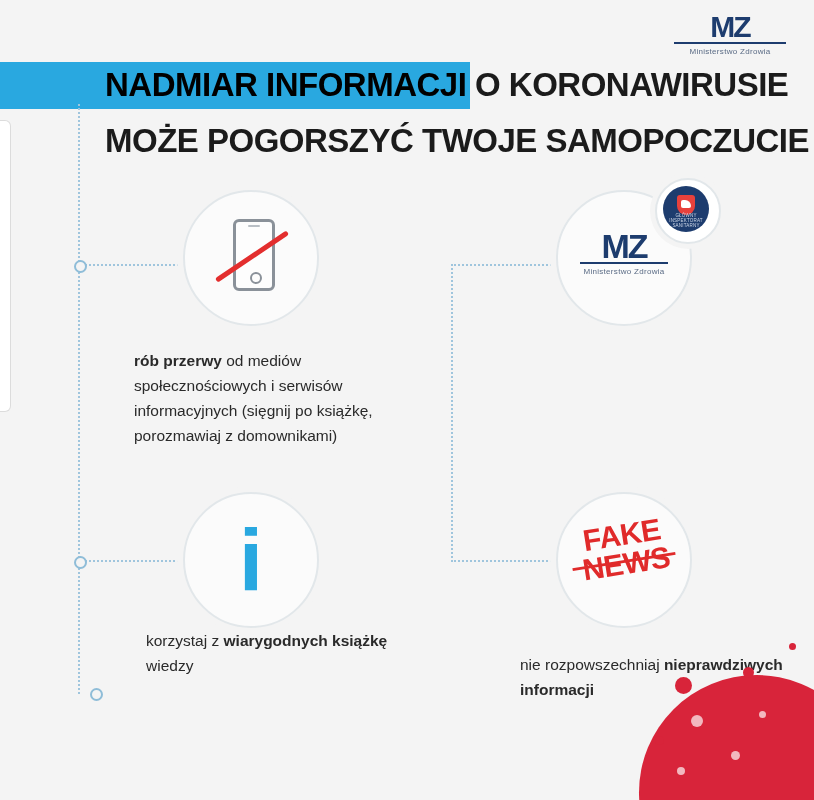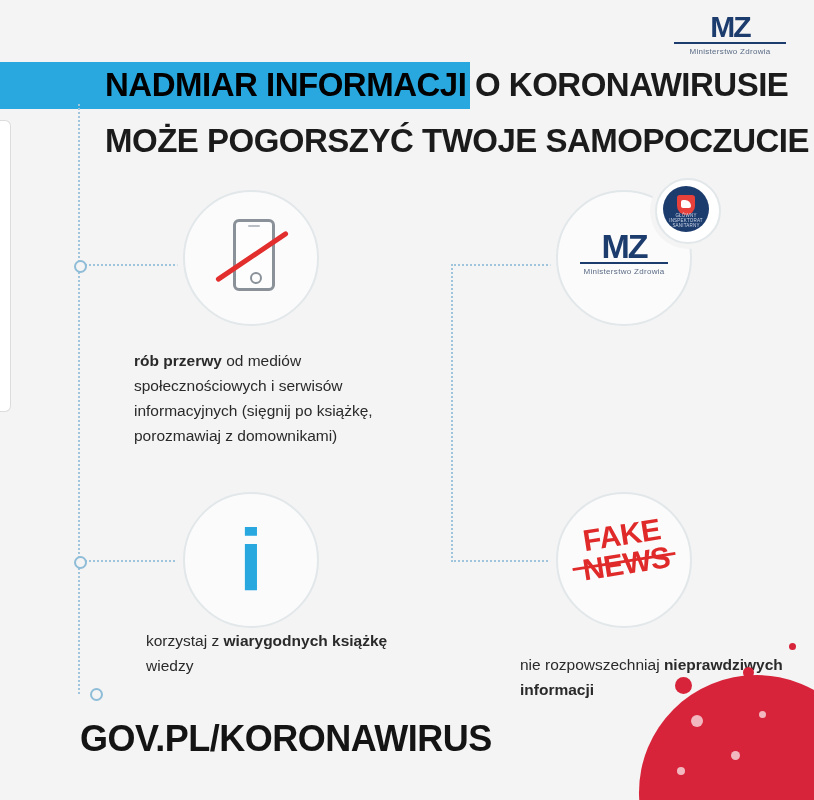--- a/index.html
+++ b/index.html
@@ -357,21 +357,20 @@
       <span class="fl1">FAKE</span>
       <span class="fl2">NEWS</span>
     </div>
     <div class="fake-strike"></div>
   </div>
 
   <div class="caption cap-phone"><b>rób przerwy</b> od mediów społecznościowych i serwisów informacyjnych (sięgnij po książkę, porozmawiaj z domownikami)</div>
   <div class="caption cap-info">korzystaj z <b>wiarygodnych książkę</b> wiedzy</div>
   <div class="caption cap-fake">nie rozpowszechniaj <b>nieprawdziwych informacji</b></div>
 
-  <div class="footer-url">GOV.PL/KORONAWIRUS</div>
 
   <div class="virus">
     <div class="virus-speck" style="left:52px; top:40px; width:12px; height:12px;"></div>
     <div class="virus-speck" style="left:92px; top:76px; width:9px; height:9px;"></div>
     <div class="virus-speck" style="left:38px; top:92px; width:8px; height:8px;"></div>
     <div class="virus-speck" style="left:120px; top:36px; width:7px; height:7px;"></div>
   </div>
   <div class="blob b1"></div>
   <div class="blob b2"></div>
   <div class="blob b3"></div>

